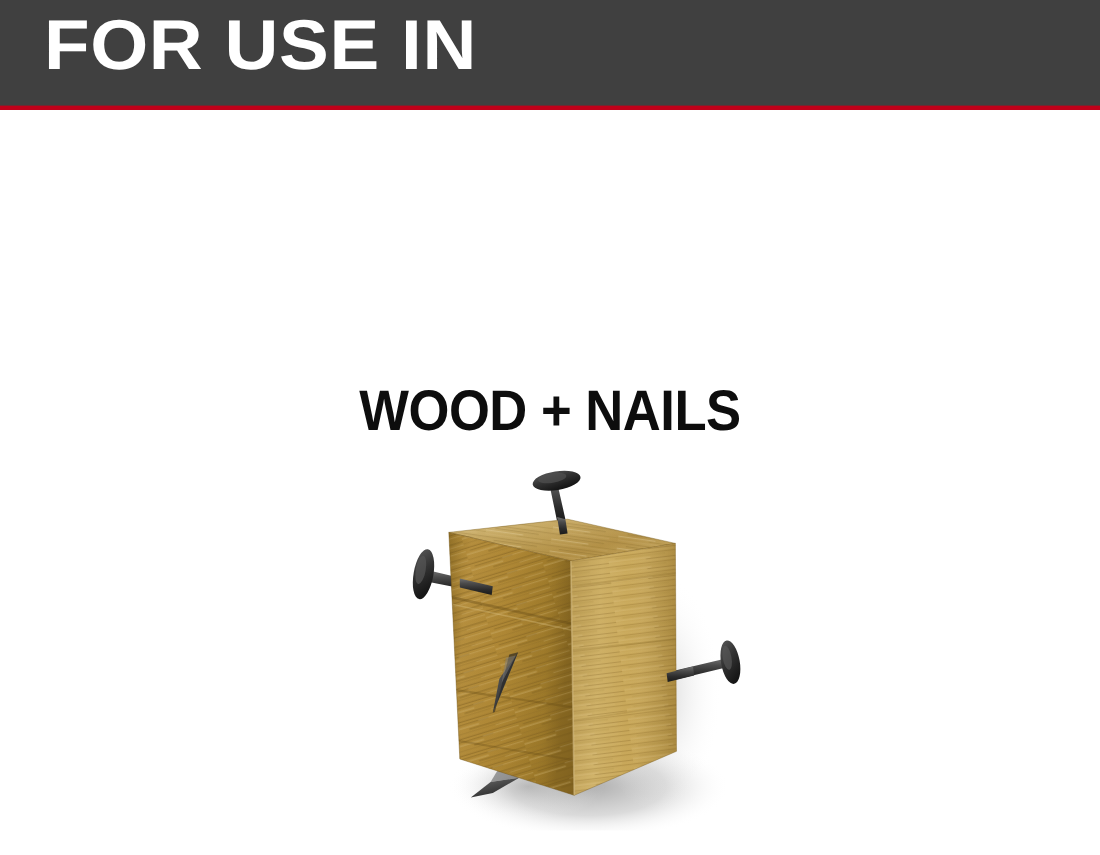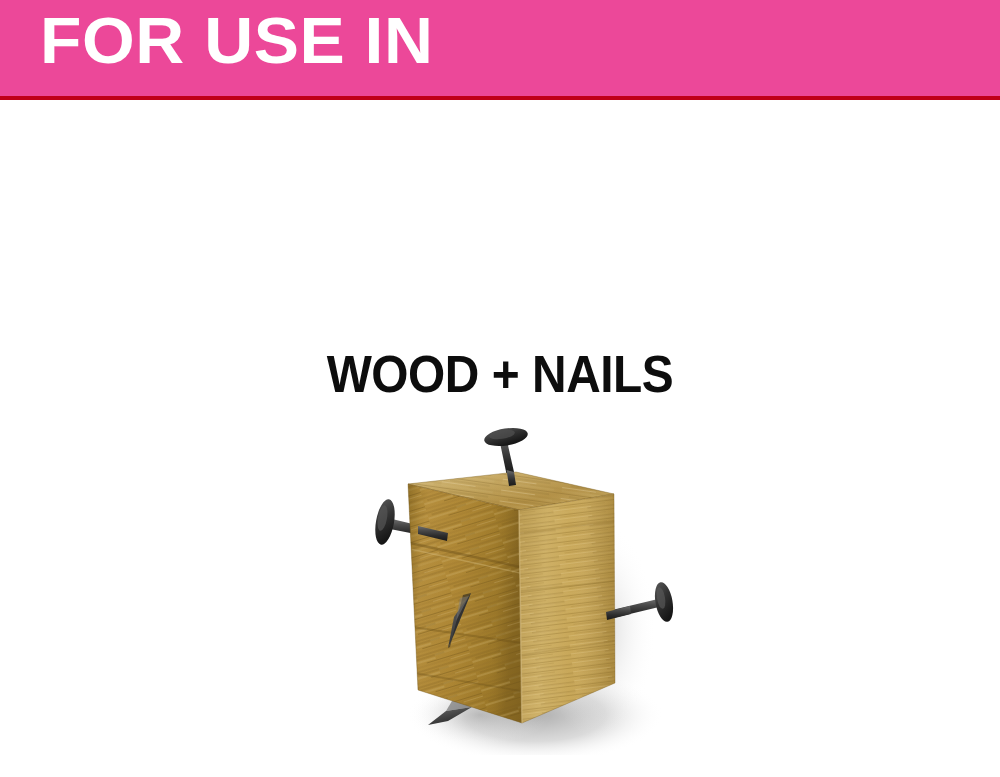--- a/index.html
+++ b/index.html
@@ -16,21 +16,21 @@
     -webkit-font-smoothing: antialiased;
   }
 
   
   #banner {
     position: absolute;
     left: 0;
     top: 0;
     width: 1000px;
     height: 100px;
-    background: #ec4899;
+    background: #404040;
     box-sizing: border-box;
   }
   #banner::after {
     content: "";
     position: absolute;
     left: 0;
     bottom: 0;
     width: 100%;
     height: 4px;
     background: #c00019;

